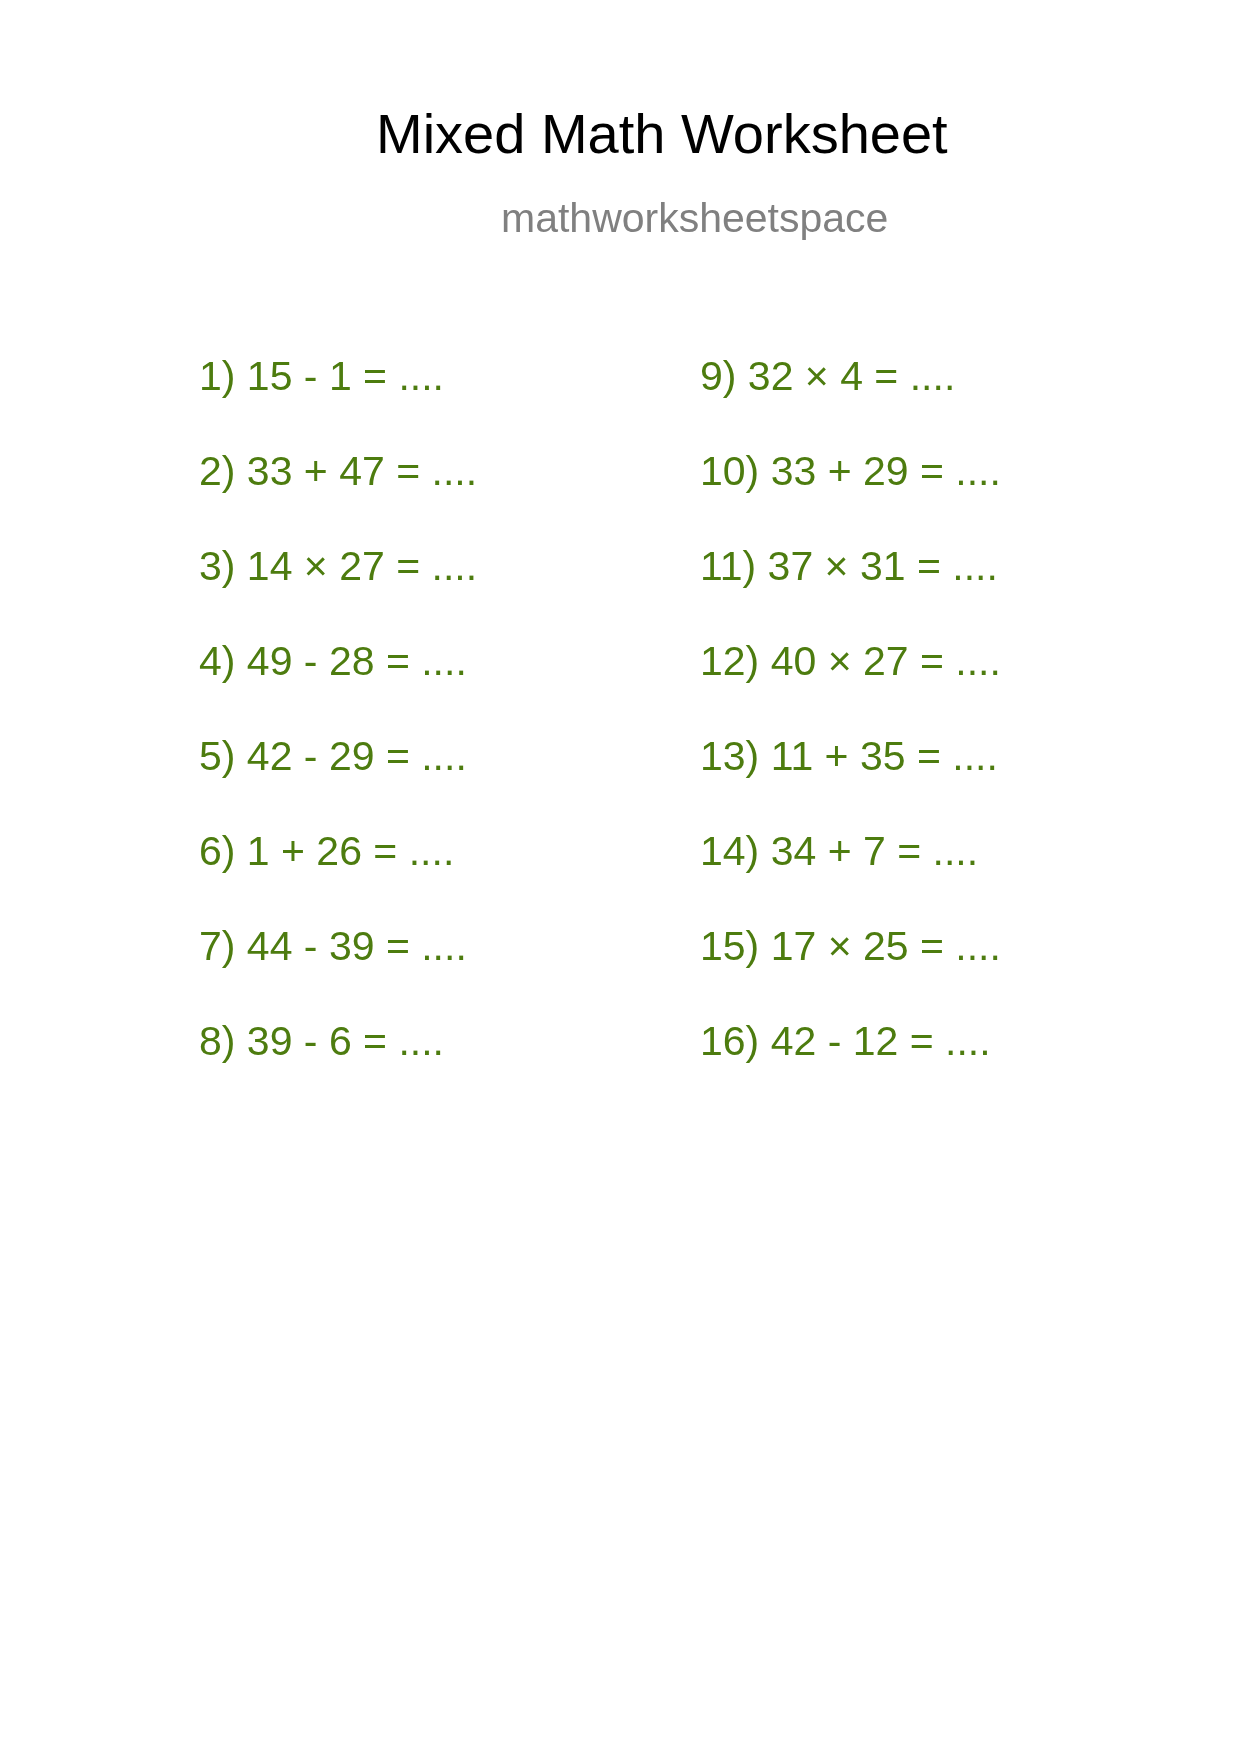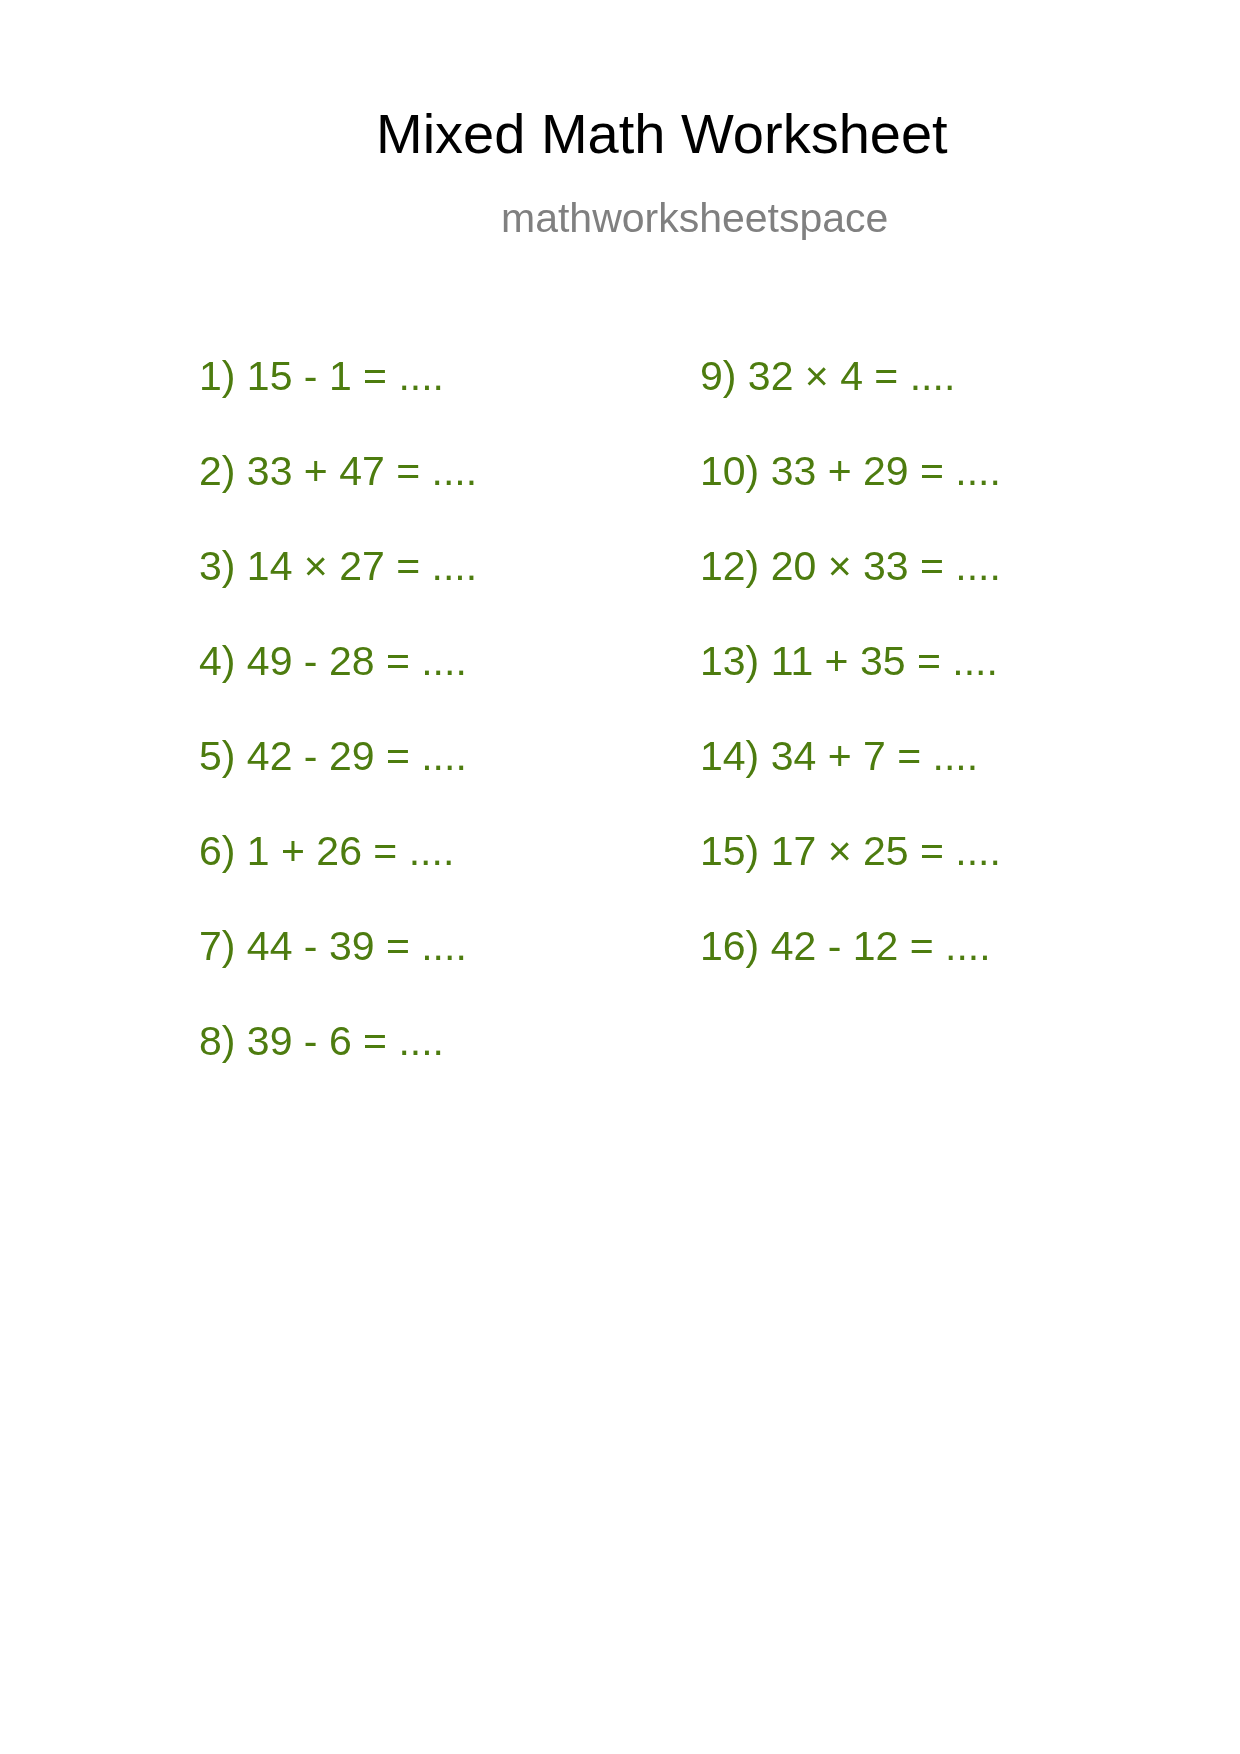--- a/index.html
+++ b/index.html
@@ -62,19 +62,20 @@
     <div class="problem">4) 49 - 28 = ....</div>
     <div class="problem">5) 42 - 29 = ....</div>
     <div class="problem">6) 1 + 26 = ....</div>
     <div class="problem">7) 44 - 39 = ....</div>
     <div class="problem">8) 39 - 6 = ....</div>
   </div>
 
   <div class="column col-right">
     <div class="problem">9) 32 × 4 = ....</div>
     <div class="problem">10) 33 + 29 = ....</div>
-    <div class="problem">12) 20 × 33 = ....</div>
+    <div class="problem">11) 37 × 31 = ....</div>
+    <div class="problem">12) 40 × 27 = ....</div>
     <div class="problem">13) 11 + 35 = ....</div>
     <div class="problem">14) 34 + 7 = ....</div>
     <div class="problem">15) 17 × 25 = ....</div>
     <div class="problem">16) 42 - 12 = ....</div>
   </div>
 </div>
 
 </body></html>

